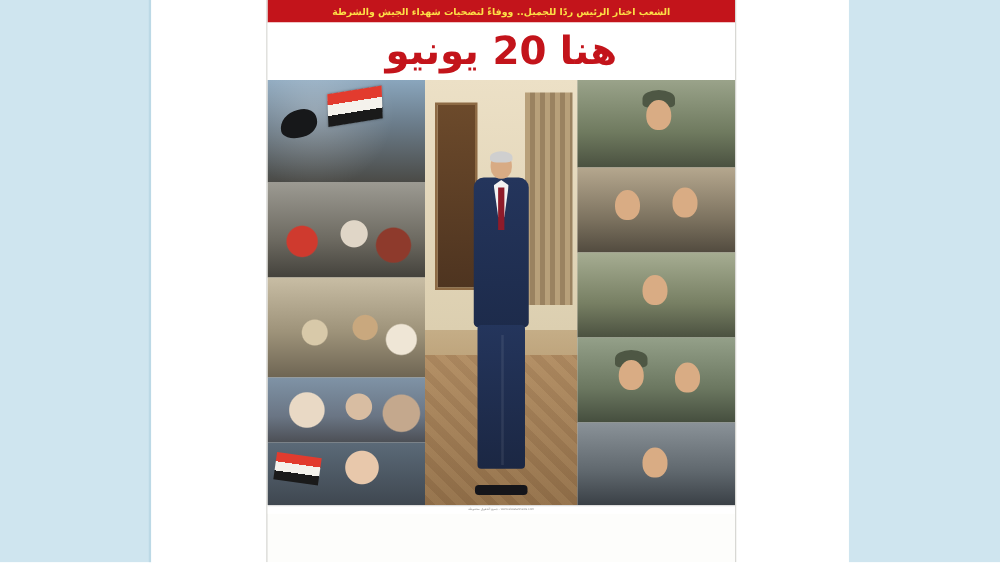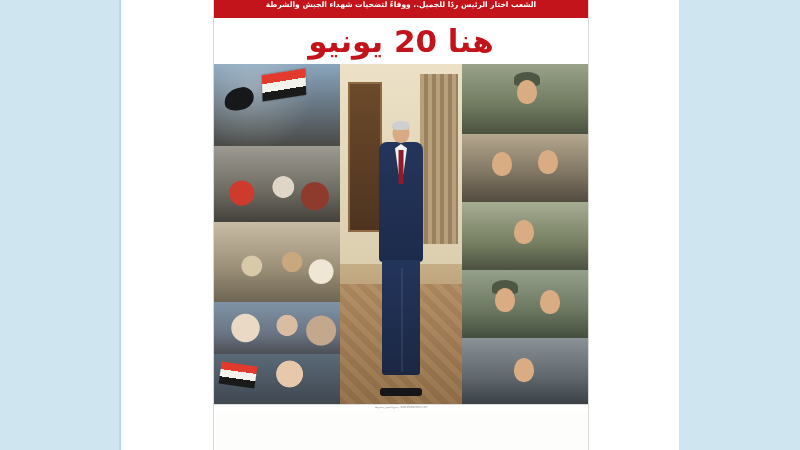--- a/index.html
+++ b/index.html
@@ -112,22 +112,23 @@
     font-size: 4px;
     color: #555;
     direction: rtl;
   }
 
   
   .banner {
     position: relative;
     height: 18px;
     background: #c3141b;
-    color: #ffffff;
+    color: #fde047;
     display: flex;
+    align-items: center;
     justify-content: center;
   }
   .banner-text {
     font-size: 7.5px;
     font-weight: bold;
     direction: rtl;
     letter-spacing: 0px;
     font-family: "DejaVu Sans", sans-serif;
     white-space: nowrap;
   }

